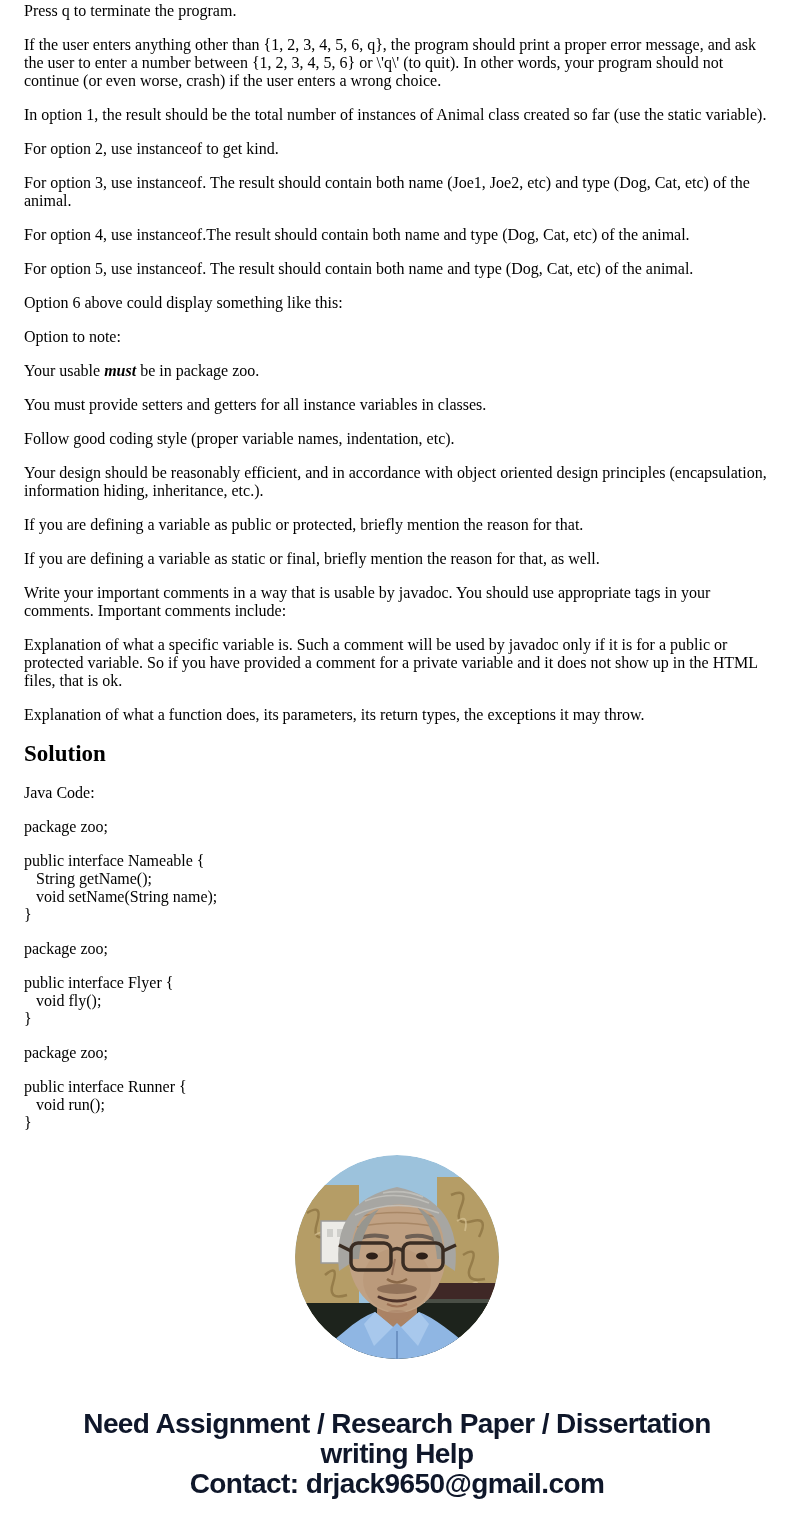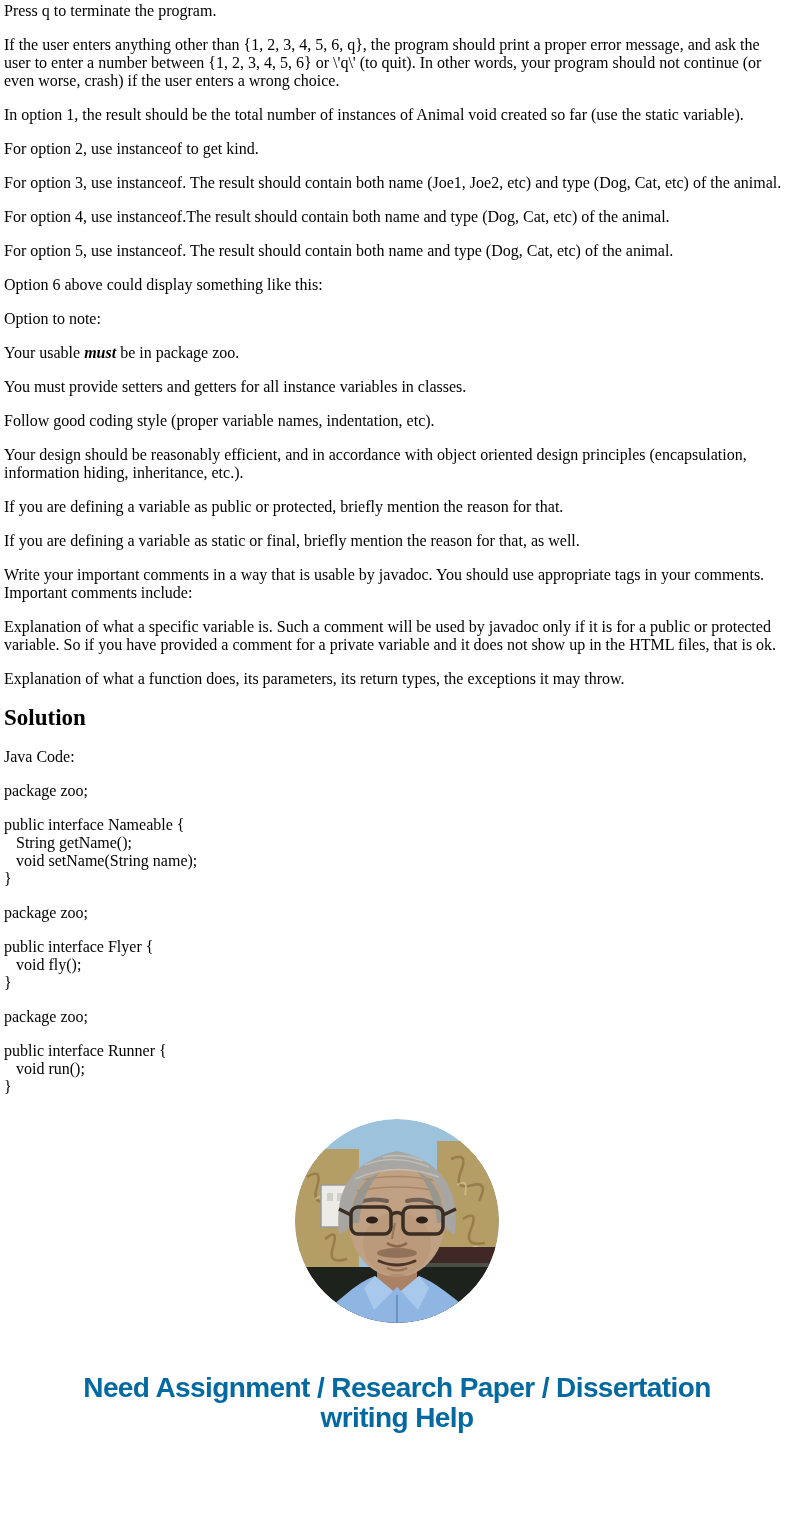--- a/index.html
+++ b/index.html
@@ -7,21 +7,21 @@
     padding: 0;
     background: #ffffff;
     color: #000000;
   }
   body {
     width: 794px;
     min-height: 1523px;
     font-family: "Liberation Serif", serif;
     font-size: 16px;
   }
-  main { padding: 0 4px; }
+  main { padding: 0 24px; }
   .doc-p {
     margin: 16px 0;
     line-height: 18px;
   }
   main > .doc-p:first-child { margin-top: 2px; }
   .pre { white-space: pre-wrap; }
   em { font-style: italic; font-weight: bold; }
   .solution-heading {
     font-family: "Liberation Serif", serif;
     font-size: 23px;
@@ -37,31 +37,31 @@
     overflow: hidden;
   }
   .footer-banner {
     margin-top: 50px;
     text-align: center;
     font-family: "Liberation Sans", sans-serif;
     font-weight: 700;
     font-size: 28px;
     line-height: 30px;
     letter-spacing: -0.6px;
-    color: #0369a1;
+    color: #0f172a;
   }
 </style>
 </head>
 <body>
 
 <main>
 
   <p class="doc-p">Press q to terminate the program.</p>
   <p class="doc-p">If the user enters anything other than {1, 2, 3, 4, 5, 6, q}, the program should print a proper error message, and ask the user to enter a number between {1, 2, 3, 4, 5, 6} or \'q\' (to quit). In other words, your program should not continue (or even worse, crash) if the user enters a wrong choice.</p>
-  <p class="doc-p">In option 1, the result should be the total number of instances of Animal void created so far (use the static variable).</p>
+  <p class="doc-p">In option 1, the result should be the total number of instances of Animal class created so far (use the static variable).</p>
   <p class="doc-p">For option 2, use instanceof to get kind.</p>
   <p class="doc-p">For option 3, use instanceof. The result should contain both name (Joe1, Joe2, etc) and type (Dog, Cat, etc) of the animal.</p>
   <p class="doc-p">For option 4, use instanceof.The result should contain both name and type (Dog, Cat, etc) of the animal.</p>
   <p class="doc-p">For option 5, use instanceof. The result should contain both name and type (Dog, Cat, etc) of the animal.</p>
   <p class="doc-p">Option 6 above could display something like this:</p>
   <p class="doc-p">Option to note:</p>
 
   <p class="doc-p"><span>Your usable </span><em>must</em><span> be in package zoo.</span></p>
 
   <p class="doc-p">You must provide setters and getters for all instance variables in classes.</p>
@@ -186,15 +186,16 @@
           <path d="M50,178 q-14,10 -26,26 l-8,0 Z" fill="#7aa3d4" opacity="0.6"></path>
           <path d="M156,178 q14,10 24,26 l8,0 Z" fill="#7aa3d4" opacity="0.6"></path>
         </g>
       </g>
     </svg>
   </div>
 
   <div class="footer-banner">
     <div>Need Assignment / Research Paper / Dissertation</div>
     <div>writing Help</div>
+    <div>Contact: drjack9650@gmail.com</div>
   </div>
 
 </main>
 
 </body></html>

